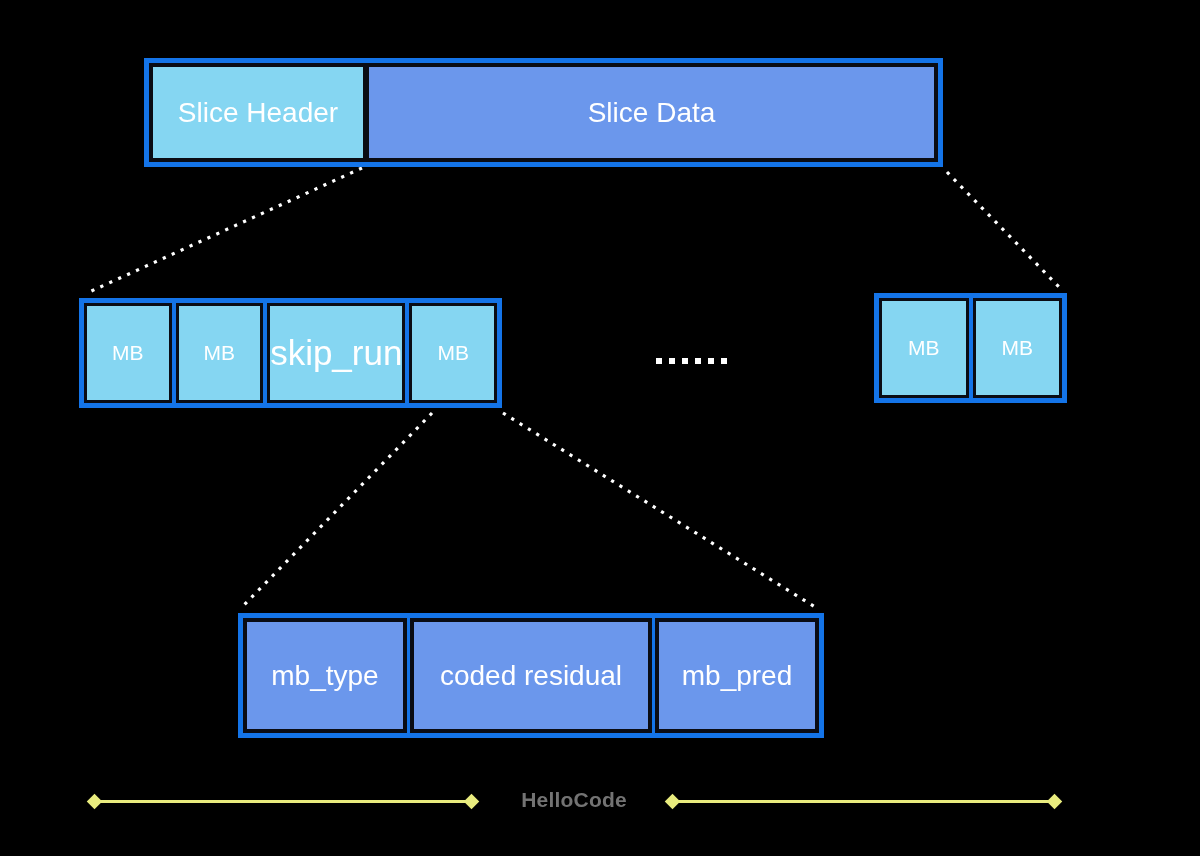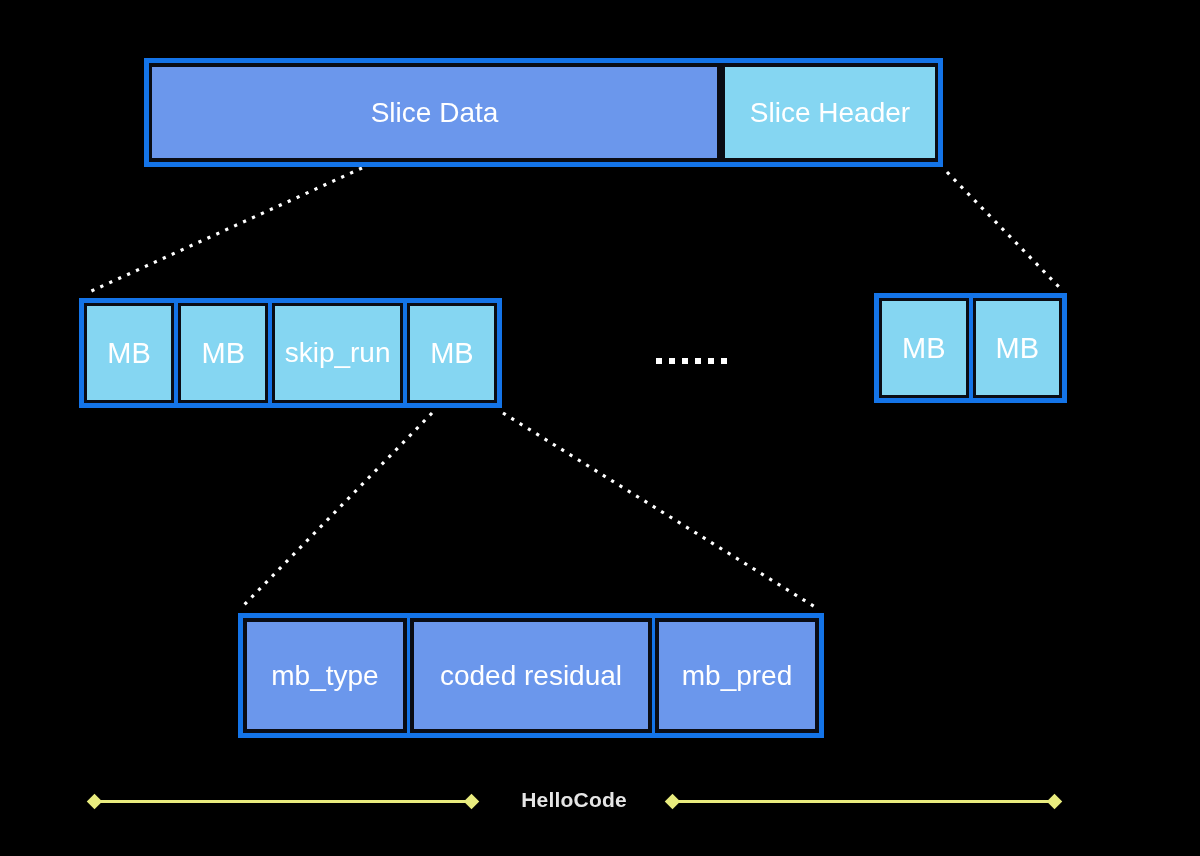--- a/index.html
+++ b/index.html
@@ -36,23 +36,23 @@
   
   #slice-row { left: 144px; top: 58px; width: 799px; height: 109px; gap: 0; }
   #slice-row .cell { border: 4px solid #0A0C14; font-size: 28px; }
   #slice-row .cell.header-cell { flex: 0 0 217px; border-right-width: 3px; }
   #slice-row .cell.data-cell   { flex: 1 1 auto;  border-left-width: 3px; }
 
   
   #mb-row-left  { left: 79px;  top: 298px; width: 423px; height: 110px; gap: 4px; }
   #mb-row-right { left: 874px; top: 293px; width: 193px; height: 110px; gap: 4px; }
   #mb-row-left .cell, #mb-row-right .cell {
-    border: 3px solid #0A0C14; font-size: 29px; flex: 1 1 0;
+    border: 3px solid #0A0C14; font-size: 21px; flex: 1 1 0;
   }
-  #mb-row-left .cell.wide { flex: 1.48 1 0; font-size: 28px; }
+  #mb-row-left .cell.wide { flex: 1.48 1 0; font-size: 35px; }
 
   
   #detail-row { left: 238px; top: 613px; width: 586px; height: 125px; gap: 3px; }
   #detail-row .cell { border: 4px solid #0A0C14; font-size: 28px; flex: 1 1 0; }
   #detail-row .cell.wide { flex: 1.5 1 0; }
 
   
   #connector-overlay { position: absolute; left: 0; top: 0; pointer-events: none; }
   .dotted-line {
     stroke: #ffffff;
@@ -74,39 +74,39 @@
   .diamond {
     position: absolute; top: 2px; width: 11px; height: 11px;
     background: #E9EC7E; transform: rotate(45deg);
   }
   .diamond.start { left: 0; }
   .diamond.end { right: 0; }
   #rule-left  { left: 89px;  width: 388px; }
   #rule-right { left: 667px; width: 393px; }
   #brand-text {
     position: absolute; left: 492px; top: 788px; width: 164px;
-    text-align: center; color: #e5e5e5; font-size: 21px; font-weight: 800;
+    text-align: center; color: #737373; font-size: 21px; font-weight: 800;
     letter-spacing: 0.2px;
   }
 </style>
 </head>
 <body>
 
 <div id="canvas">
 
   <svg id="connector-overlay" width="1200" height="856">
     <line class="dotted-line" x1="362" y1="168" x2="87" y2="293"></line>
     <line class="dotted-line" x1="947" y1="172" x2="1062" y2="290"></line>
     <line class="dotted-line" x1="432" y1="413" x2="242" y2="607"></line>
     <line class="dotted-line" x1="503" y1="413" x2="815" y2="607"></line>
   </svg>
 
   <div class="frame" id="slice-row">
+    <div class="cell light header-cell">Slice Header</div>
     <div class="cell mid data-cell">Slice Data</div>
-    <div class="cell light header-cell">Slice Header</div>
   </div>
 
   <div class="frame" id="mb-row-left">
     <div class="cell light">MB</div>
     <div class="cell light">MB</div>
     <div class="cell light wide">skip_run</div>
     <div class="cell light">MB</div>
   </div>
 
   <div id="ellipsis" title="......">

